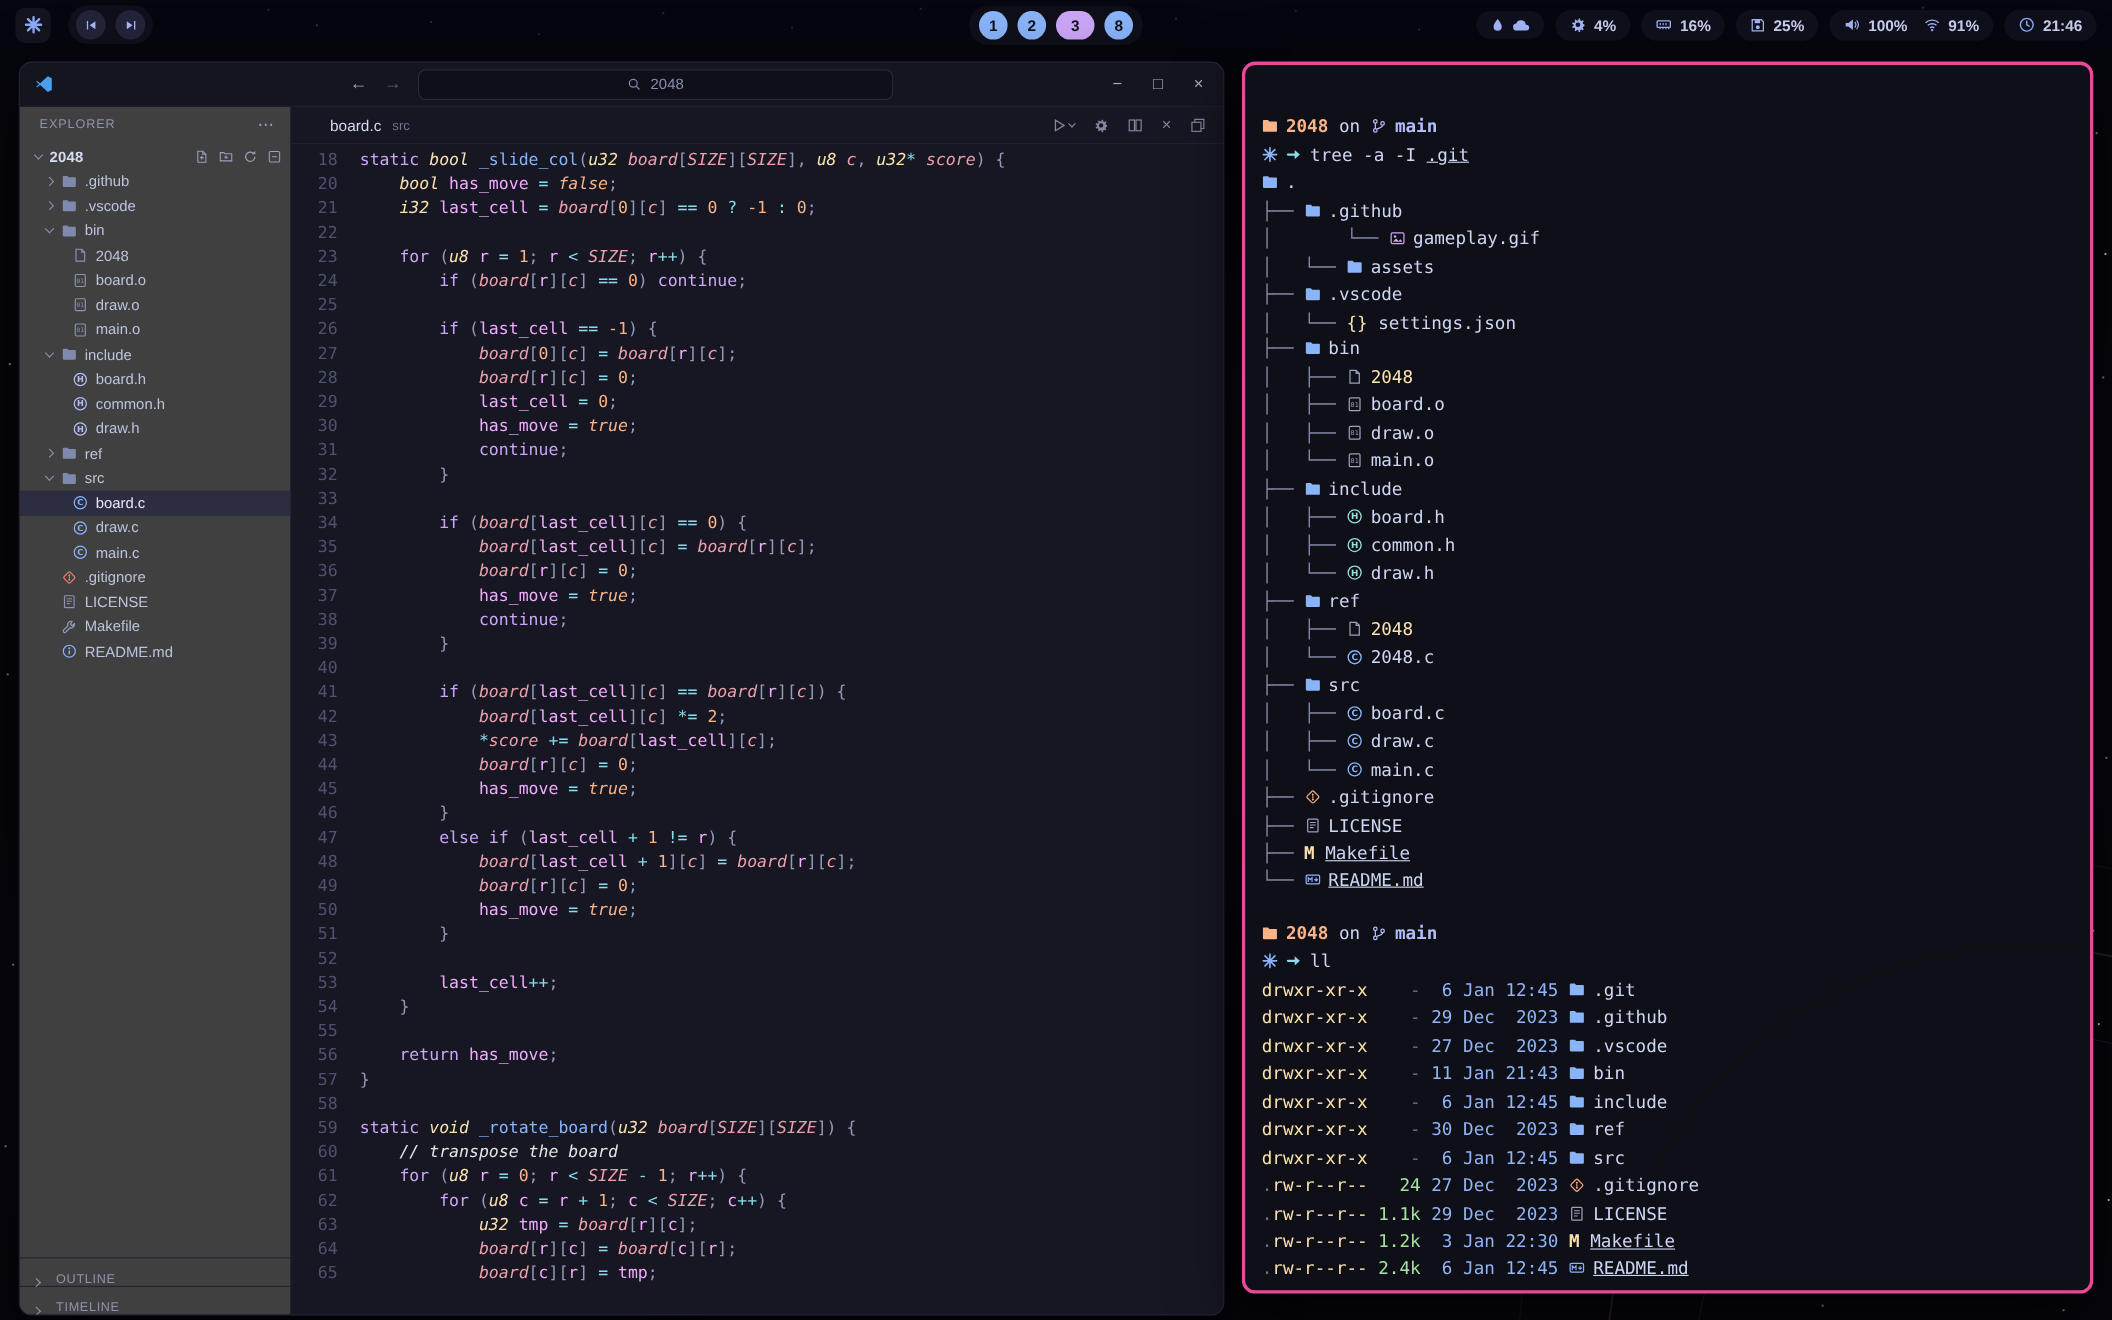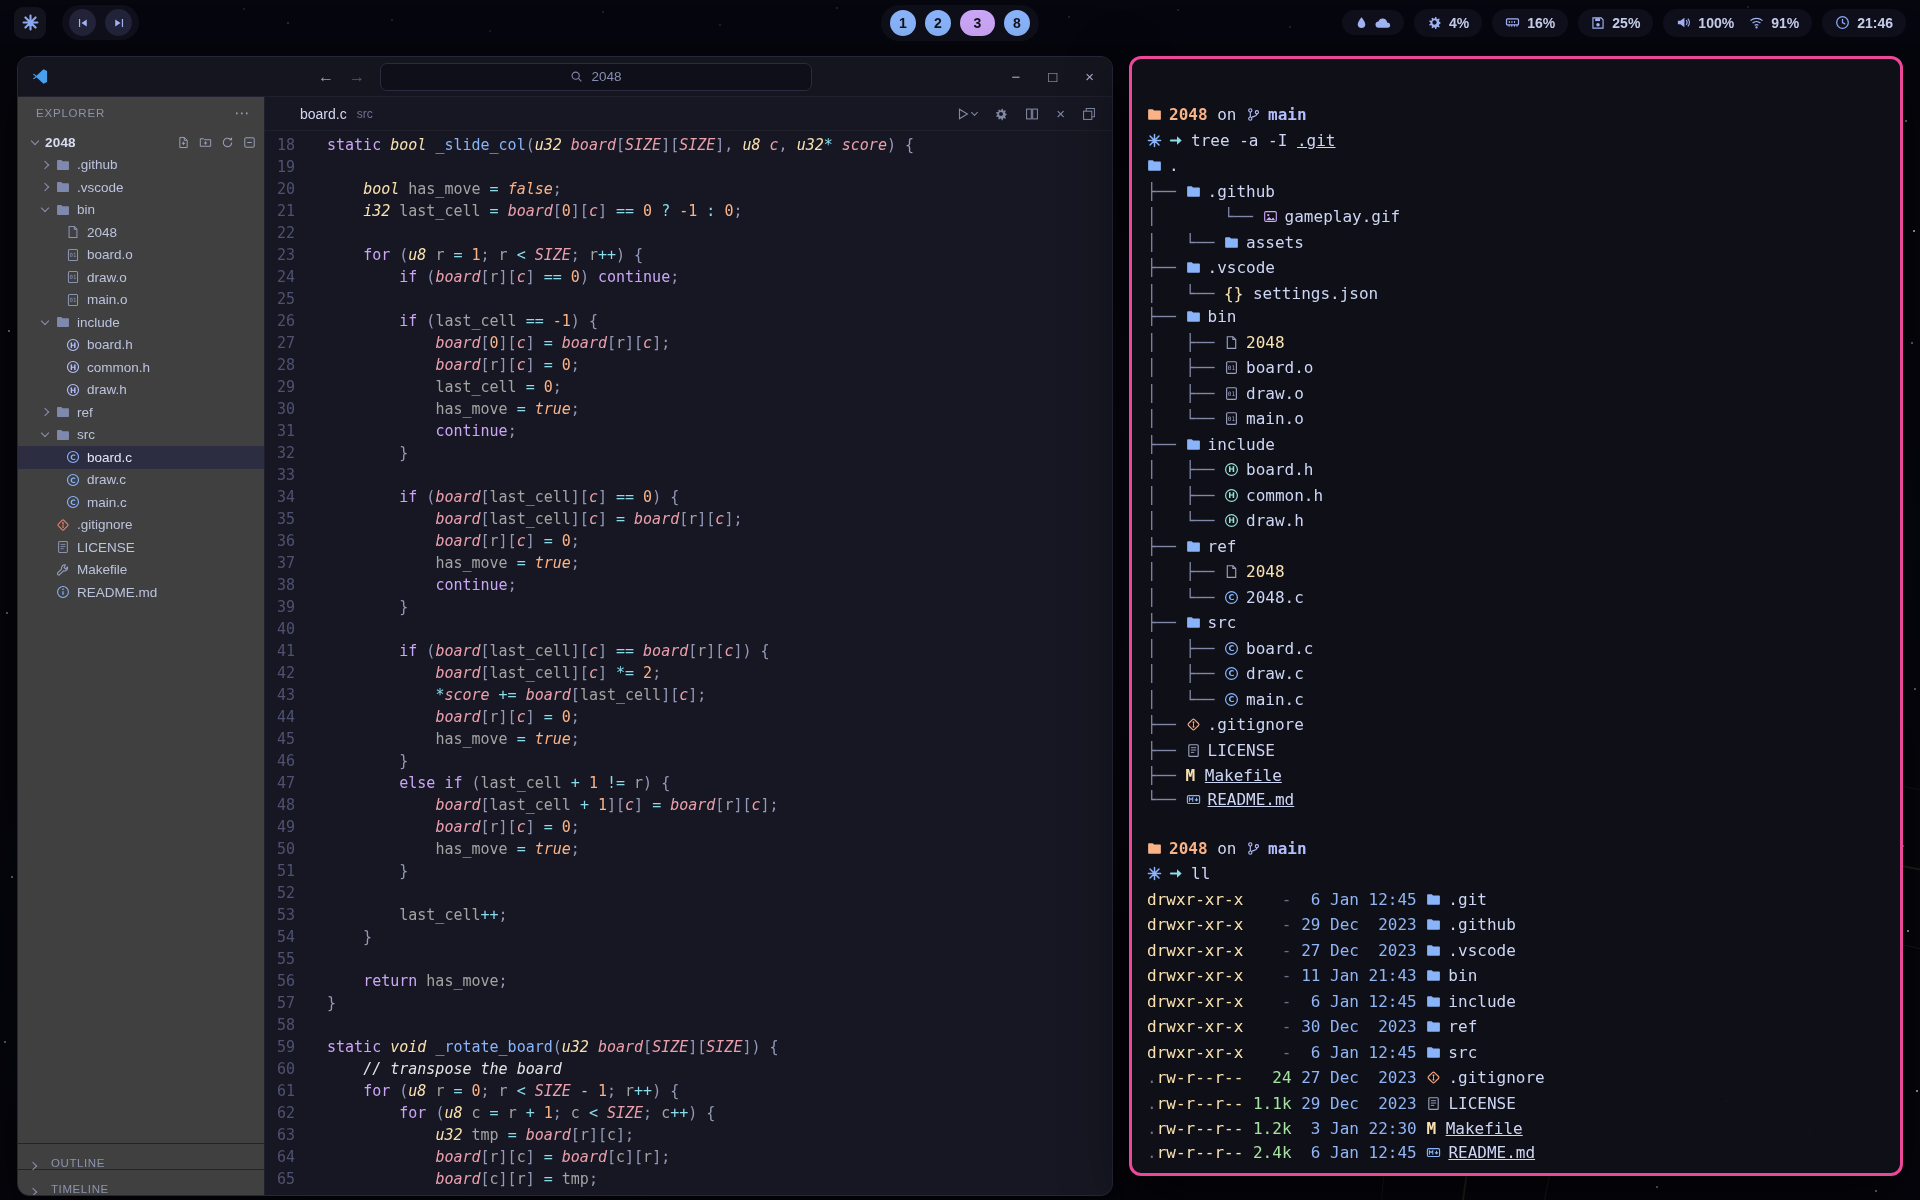--- a/index.html
+++ b/index.html
@@ -76,26 +76,26 @@
 .tab .fi{margin-right:0}
 .tab .dir{color:#6d7390;font-size:12px;margin-left:3px}
 #tab-actions{margin-left:auto;display:flex;align-items:center;gap:17px;color:#8189a3}
 #tab-actions .tact{display:flex;align-items:center;line-height:1}
 #tab-actions svg{width:14px;height:14px}
 #tab-actions .glyph{font-size:15px}
 .runchev{width:5px;height:5px;border-right:1.3px solid currentColor;border-bottom:1.3px solid currentColor;transform:rotate(45deg);margin-left:2px;margin-top:-2px}
 
 #code-editor{flex:1;overflow:hidden;font-family:"DejaVu Sans Mono",monospace;font-size:15px;line-height:22px;padding-top:3px}
 .cl{display:flex;white-space:pre}
-.ln{width:42px;flex:none;text-align:center;color:#4e5270}
+.ln{width:42px;flex:none;text-align:right;color:#4e5270}
 .ct{padding-left:20px}
 .s-k{color:#cba6f7}
 .s-t{color:#f9e2af;font-style:italic}
 .s-f{color:#89b4fa}
-.s-v{color:#a3a3a3}
+.s-v{color:#f0abfc}
 .s-p{color:#eba0ac;font-style:italic}
 .s-m{color:#eba0ac;font-style:italic}
 .s-n{color:#fab387}
 .s-b{color:#fab387;font-style:italic}
 .s-o{color:#89dceb}
 .s-c{color:#e5e5e5;font-style:italic}
 .s-g{color:#939ab8}
 
 
 #terminal-content{padding:44px 15px 20px 15px;font-family:"DejaVu Sans Mono",monospace;font-size:16px;line-height:23.5px}
@@ -528,21 +528,20 @@
           <span class="tact">
             <svg viewBox="0 0 16 16">
                 <rect x="1.8" y="4.8" width="9.4" height="9.4" fill="none" stroke="currentColor" stroke-width="1.2"></rect>
                 <path d="M4.8 4.8V1.8h9.4v9.4h-3" fill="none" stroke="currentColor" stroke-width="1.2"></path>
               </svg>
           </span>
         </div>
       </div>
       <div id="code-editor">
           <div class="cl"><span class="ln">18</span><span class="ct"><span class="s-k">static </span><span class="s-t">bool </span><span class="s-f">_slide_col</span><span class="s-g">(</span><span class="s-t">u32 </span><span class="s-p">board</span><span class="s-g">[</span><span class="s-m">SIZE</span><span class="s-g">][</span><span class="s-m">SIZE</span><span class="s-g">], </span><span class="s-t">u8 </span><span class="s-p">c</span><span class="s-g">, </span><span class="s-t">u32</span><span class="s-o">* </span><span class="s-p">score</span><span class="s-g">) {</span></span></div>
-          <div class="cl"><span class="ln">19</span><span class="ct">&nbsp;</span></div>
           <div class="cl"><span class="ln">20</span><span class="ct"><span class="s-g">    </span><span class="s-t">bool </span><span class="s-v">has_move </span><span class="s-o">= </span><span class="s-b">false</span><span class="s-g">;</span></span></div>
           <div class="cl"><span class="ln">21</span><span class="ct"><span class="s-g">    </span><span class="s-t">i32 </span><span class="s-v">last_cell </span><span class="s-o">= </span><span class="s-p">board</span><span class="s-g">[</span><span class="s-n">0</span><span class="s-g">][</span><span class="s-p">c</span><span class="s-g">] </span><span class="s-o">== </span><span class="s-n">0 </span><span class="s-o">? </span><span class="s-n">-1 </span><span class="s-o">: </span><span class="s-n">0</span><span class="s-g">;</span></span></div>
           <div class="cl"><span class="ln">22</span><span class="ct">&nbsp;</span></div>
           <div class="cl"><span class="ln">23</span><span class="ct"><span class="s-g">    </span><span class="s-k">for </span><span class="s-g">(</span><span class="s-t">u8 </span><span class="s-v">r </span><span class="s-o">= </span><span class="s-n">1</span><span class="s-g">; </span><span class="s-v">r </span><span class="s-o">&lt; </span><span class="s-m">SIZE</span><span class="s-g">; </span><span class="s-v">r</span><span class="s-o">++</span><span class="s-g">) {</span></span></div>
           <div class="cl"><span class="ln">24</span><span class="ct"><span class="s-g">        </span><span class="s-k">if </span><span class="s-g">(</span><span class="s-p">board</span><span class="s-g">[</span><span class="s-v">r</span><span class="s-g">][</span><span class="s-p">c</span><span class="s-g">] </span><span class="s-o">== </span><span class="s-n">0</span><span class="s-g">) </span><span class="s-k">continue</span><span class="s-g">;</span></span></div>
           <div class="cl"><span class="ln">25</span><span class="ct">&nbsp;</span></div>
           <div class="cl"><span class="ln">26</span><span class="ct"><span class="s-g">        </span><span class="s-k">if </span><span class="s-g">(</span><span class="s-v">last_cell </span><span class="s-o">== </span><span class="s-n">-1</span><span class="s-g">) {</span></span></div>
           <div class="cl"><span class="ln">27</span><span class="ct"><span class="s-g">            </span><span class="s-p">board</span><span class="s-g">[</span><span class="s-n">0</span><span class="s-g">][</span><span class="s-p">c</span><span class="s-g">] </span><span class="s-o">= </span><span class="s-p">board</span><span class="s-g">[</span><span class="s-v">r</span><span class="s-g">][</span><span class="s-p">c</span><span class="s-g">];</span></span></div>
           <div class="cl"><span class="ln">28</span><span class="ct"><span class="s-g">            </span><span class="s-p">board</span><span class="s-g">[</span><span class="s-v">r</span><span class="s-g">][</span><span class="s-p">c</span><span class="s-g">] </span><span class="s-o">= </span><span class="s-n">0</span><span class="s-g">;</span></span></div>
           <div class="cl"><span class="ln">29</span><span class="ct"><span class="s-g">            </span><span class="s-v">last_cell </span><span class="s-o">= </span><span class="s-n">0</span><span class="s-g">;</span></span></div>

